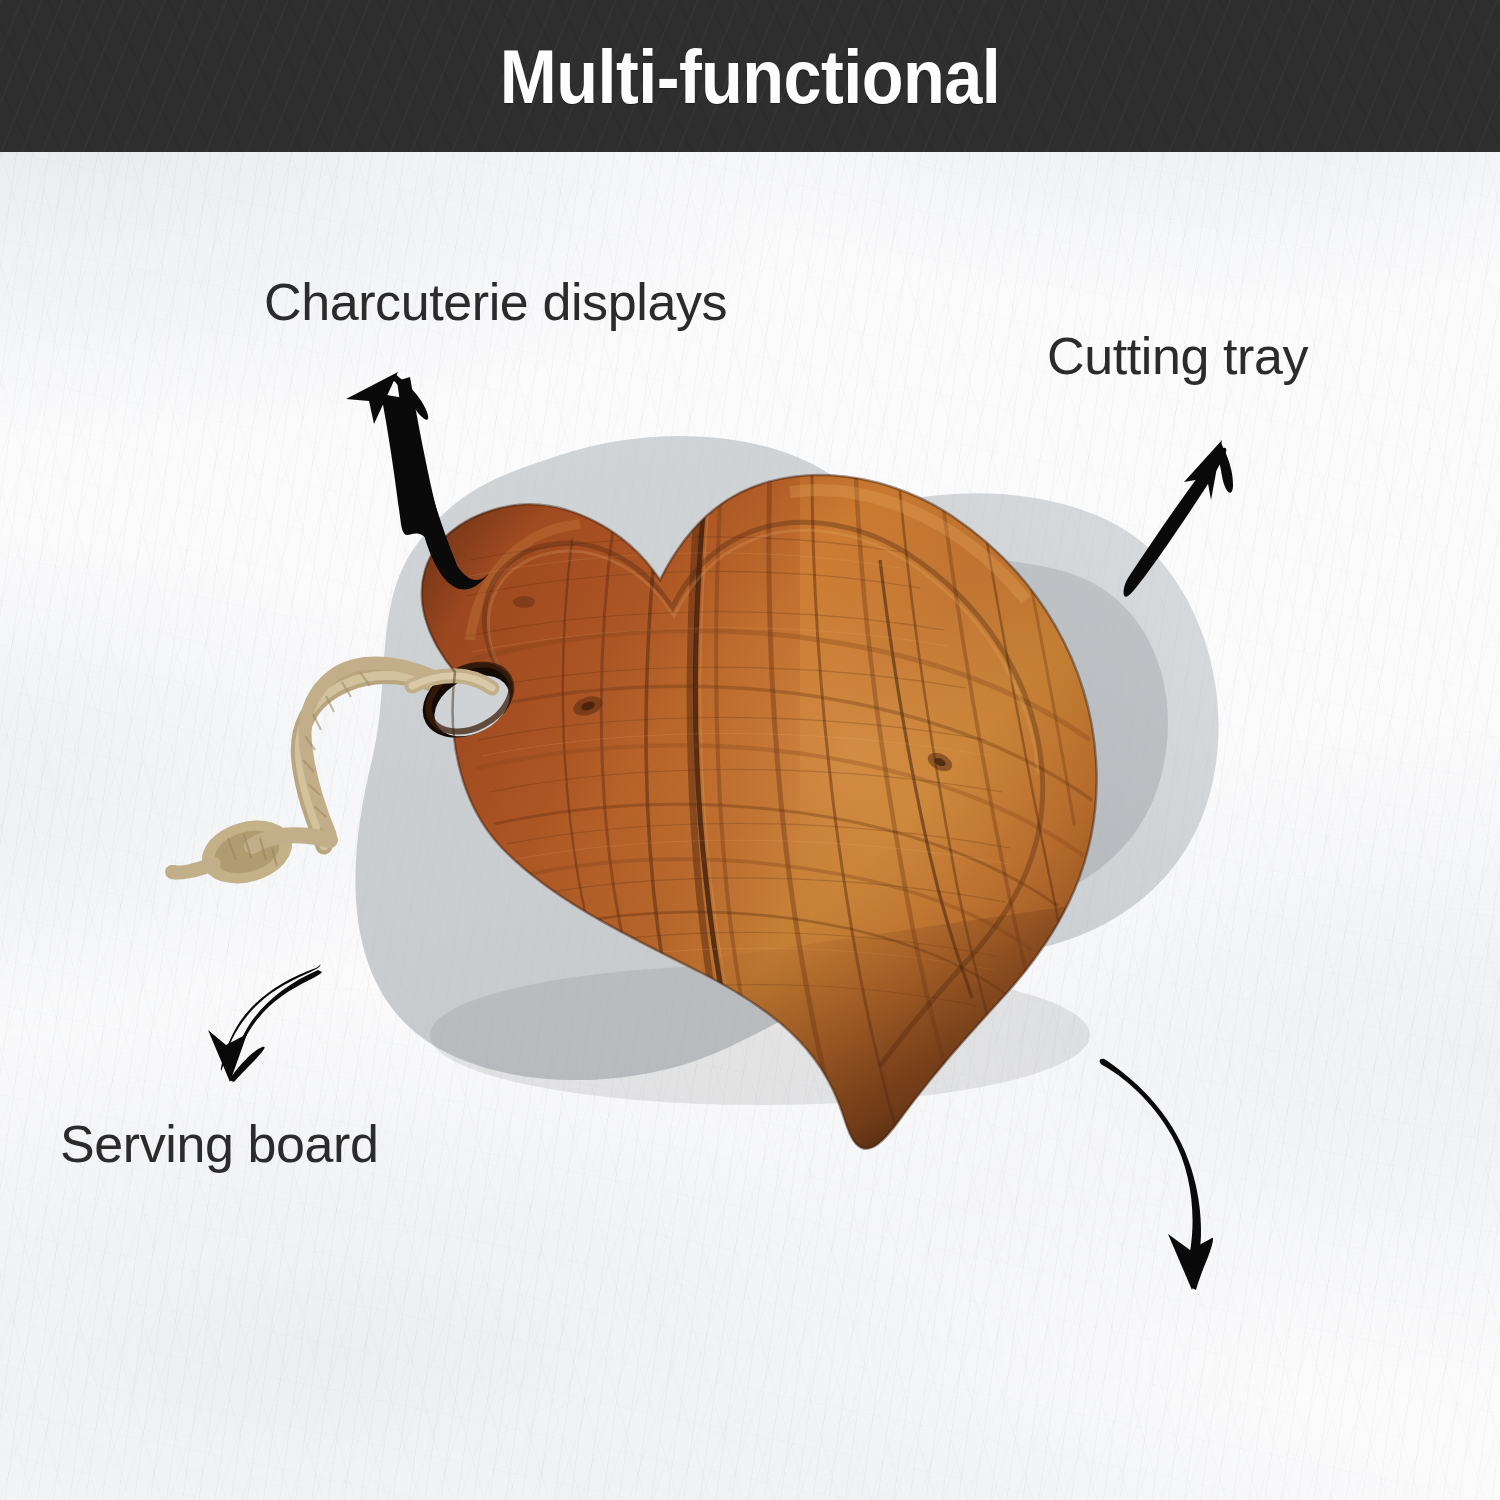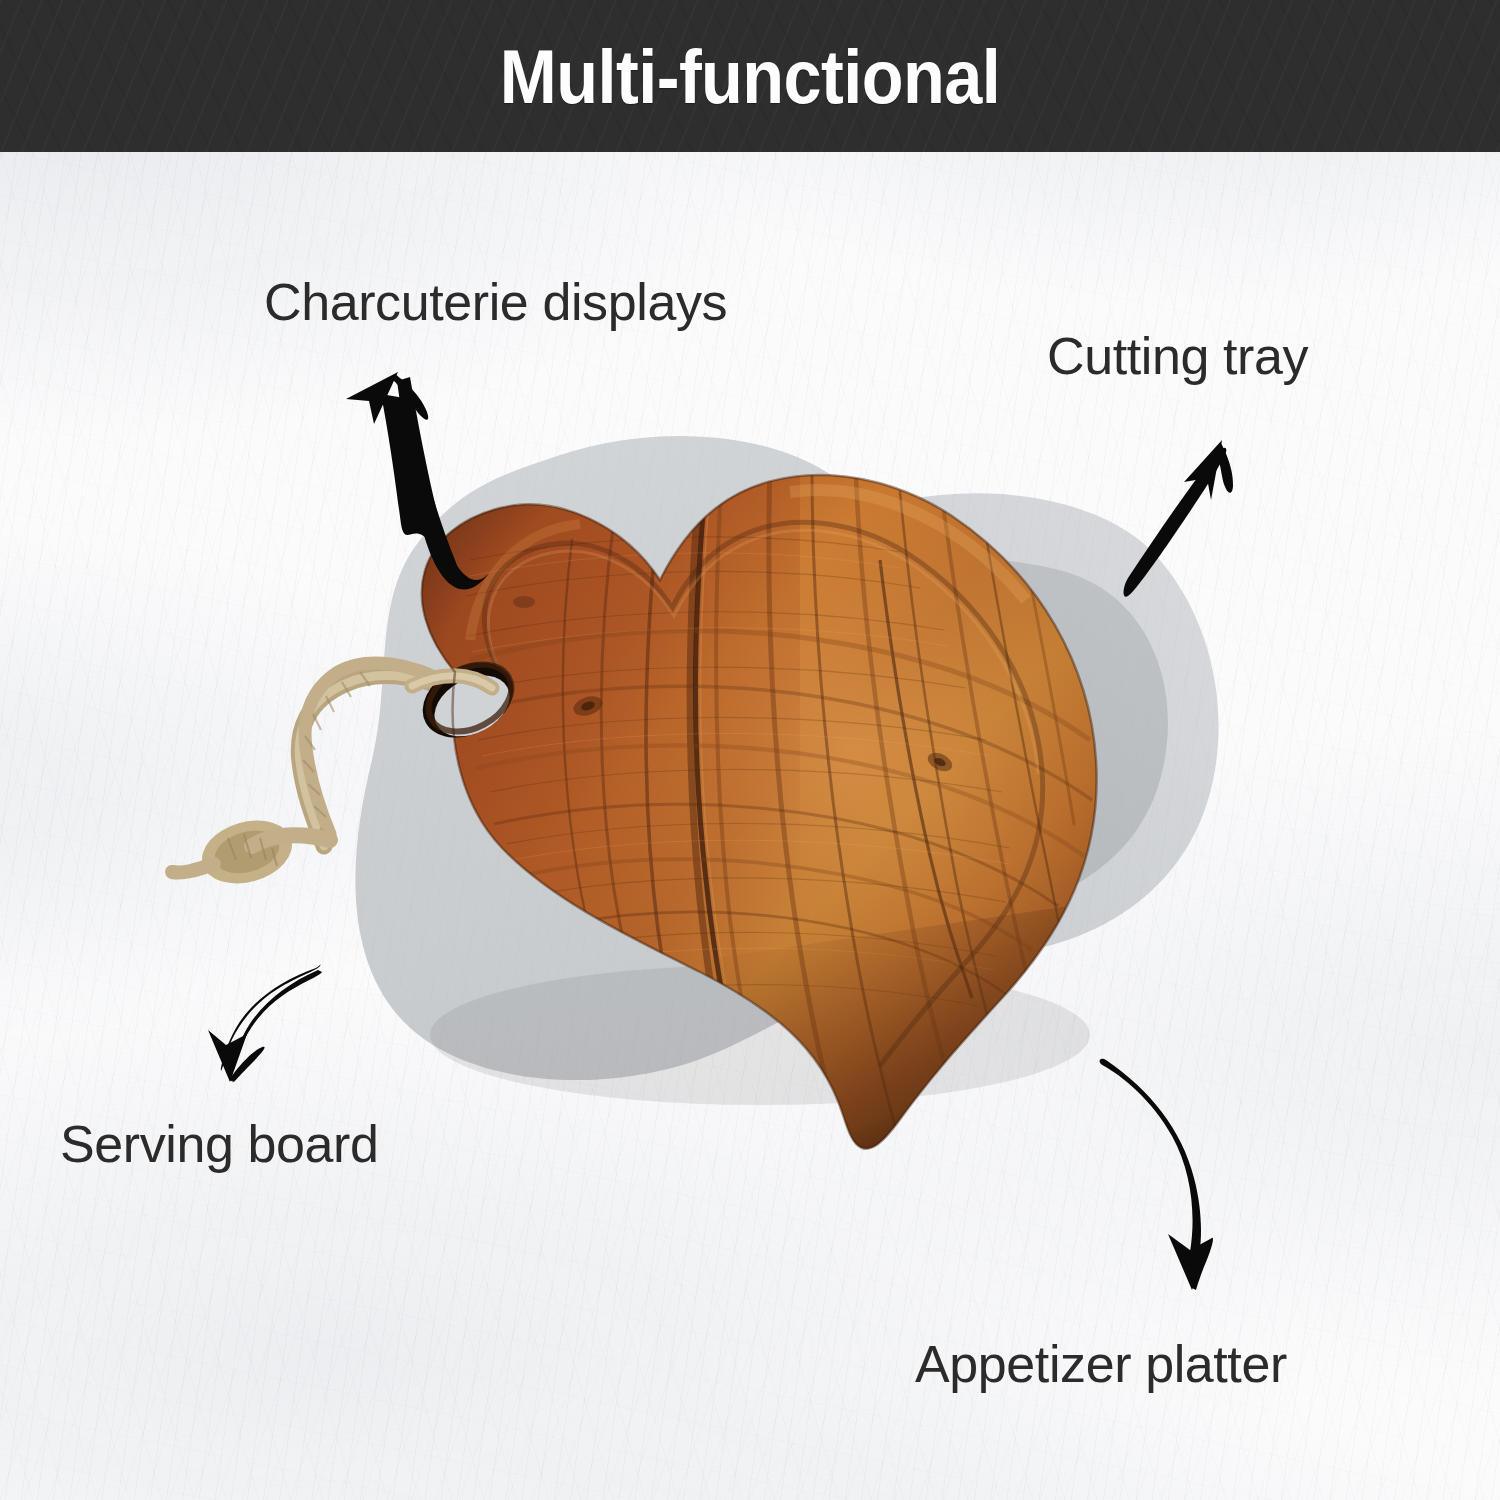--- a/index.html
+++ b/index.html
@@ -415,15 +415,14 @@
                C1200,1276 1196,1290 1196,1290 Z"></path>
     </g>
   </svg>
 
   <div class="callout-label" id="label-charcuterie">Charcuterie displays</div>
 
   <div class="callout-label" id="label-cutting-board">Cutting tray</div>
 
   <div class="callout-label" id="label-serving-tray">Serving board</div>
 
-  <div class="callout-label" id="label-appetizer-platter">Appetizer platter</div>
 
 </div>
 
 </body></html>

